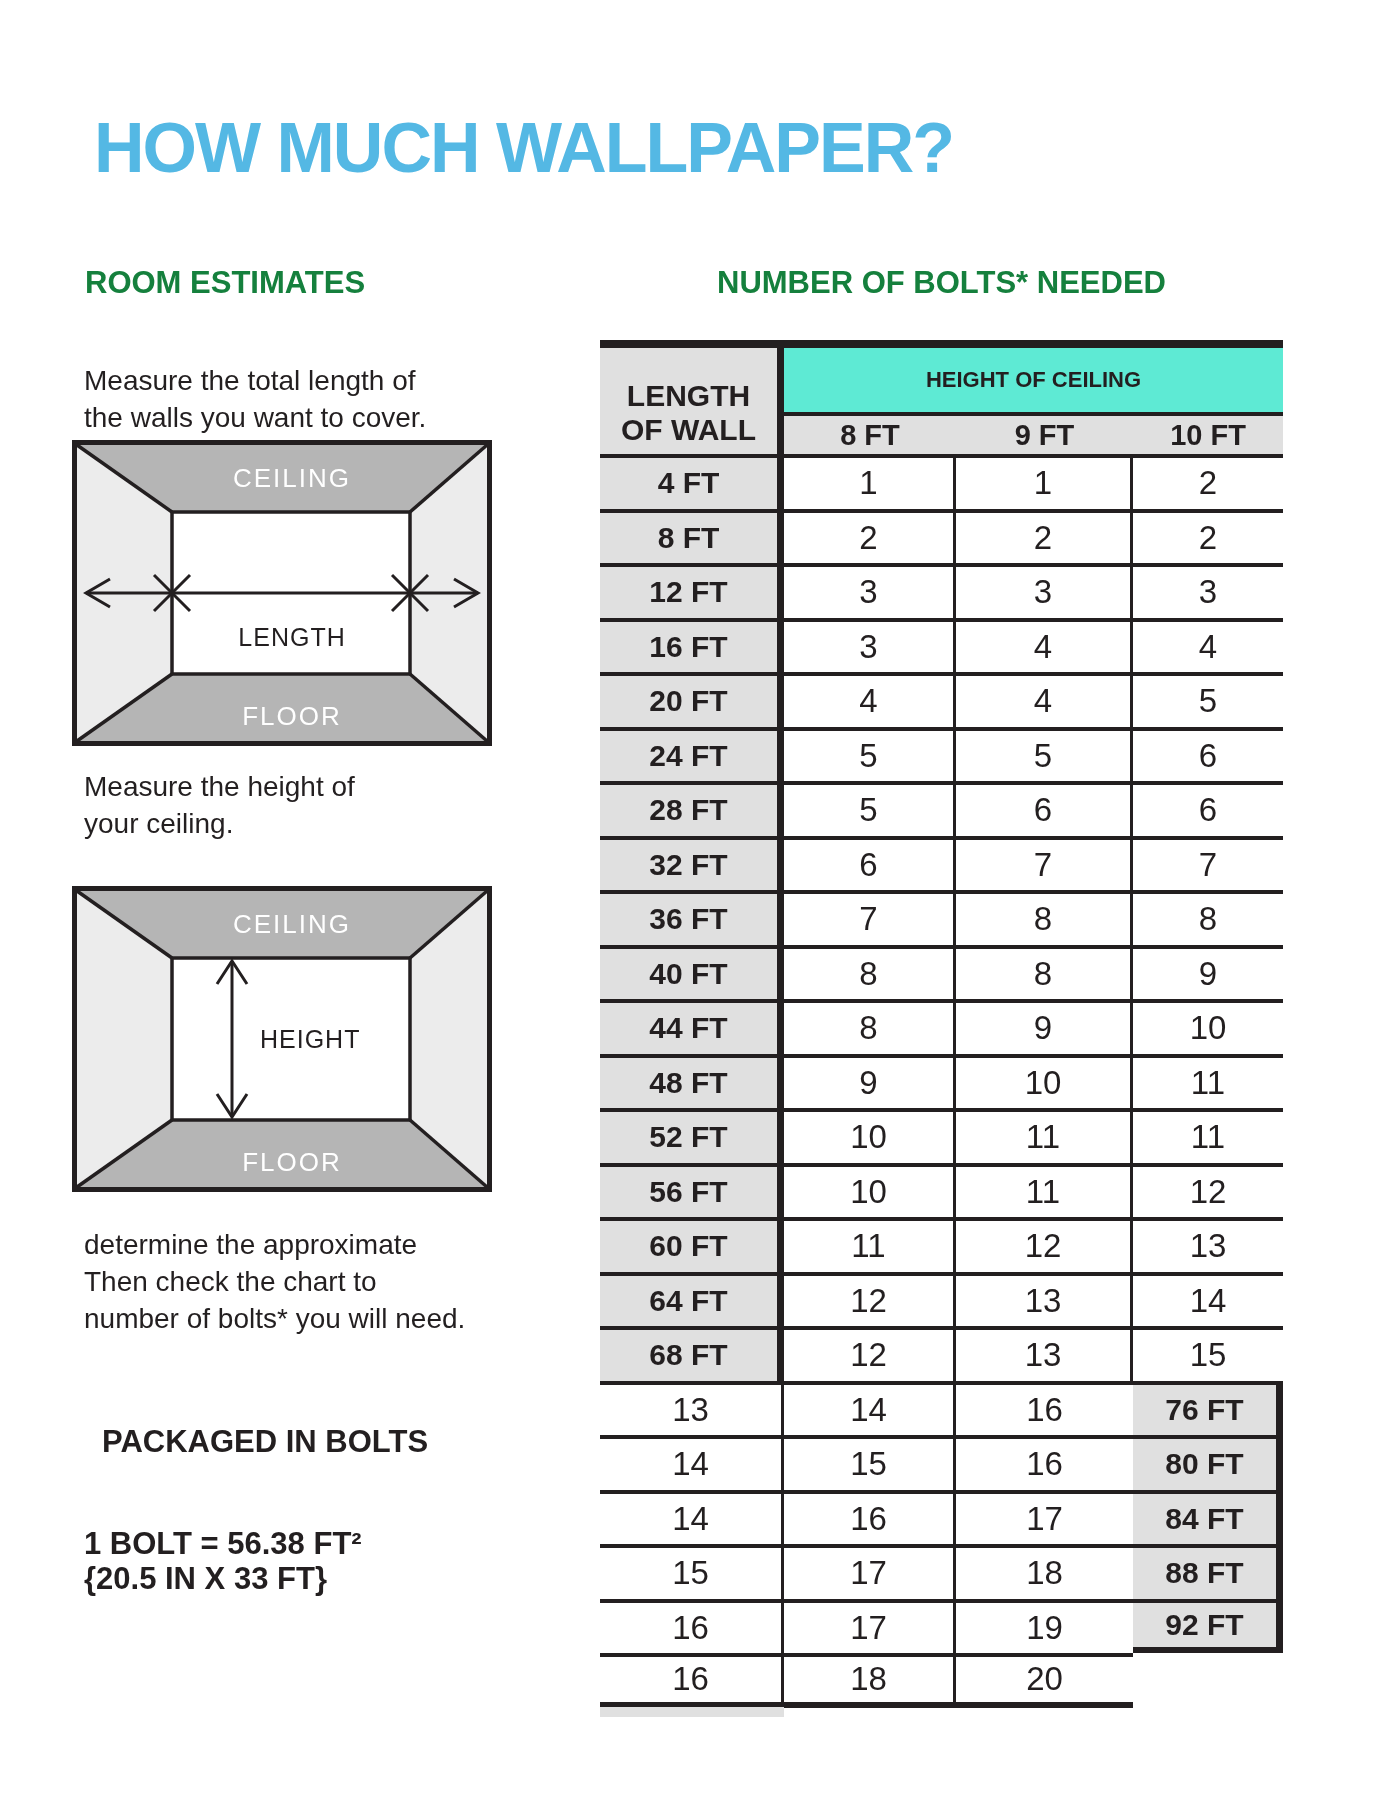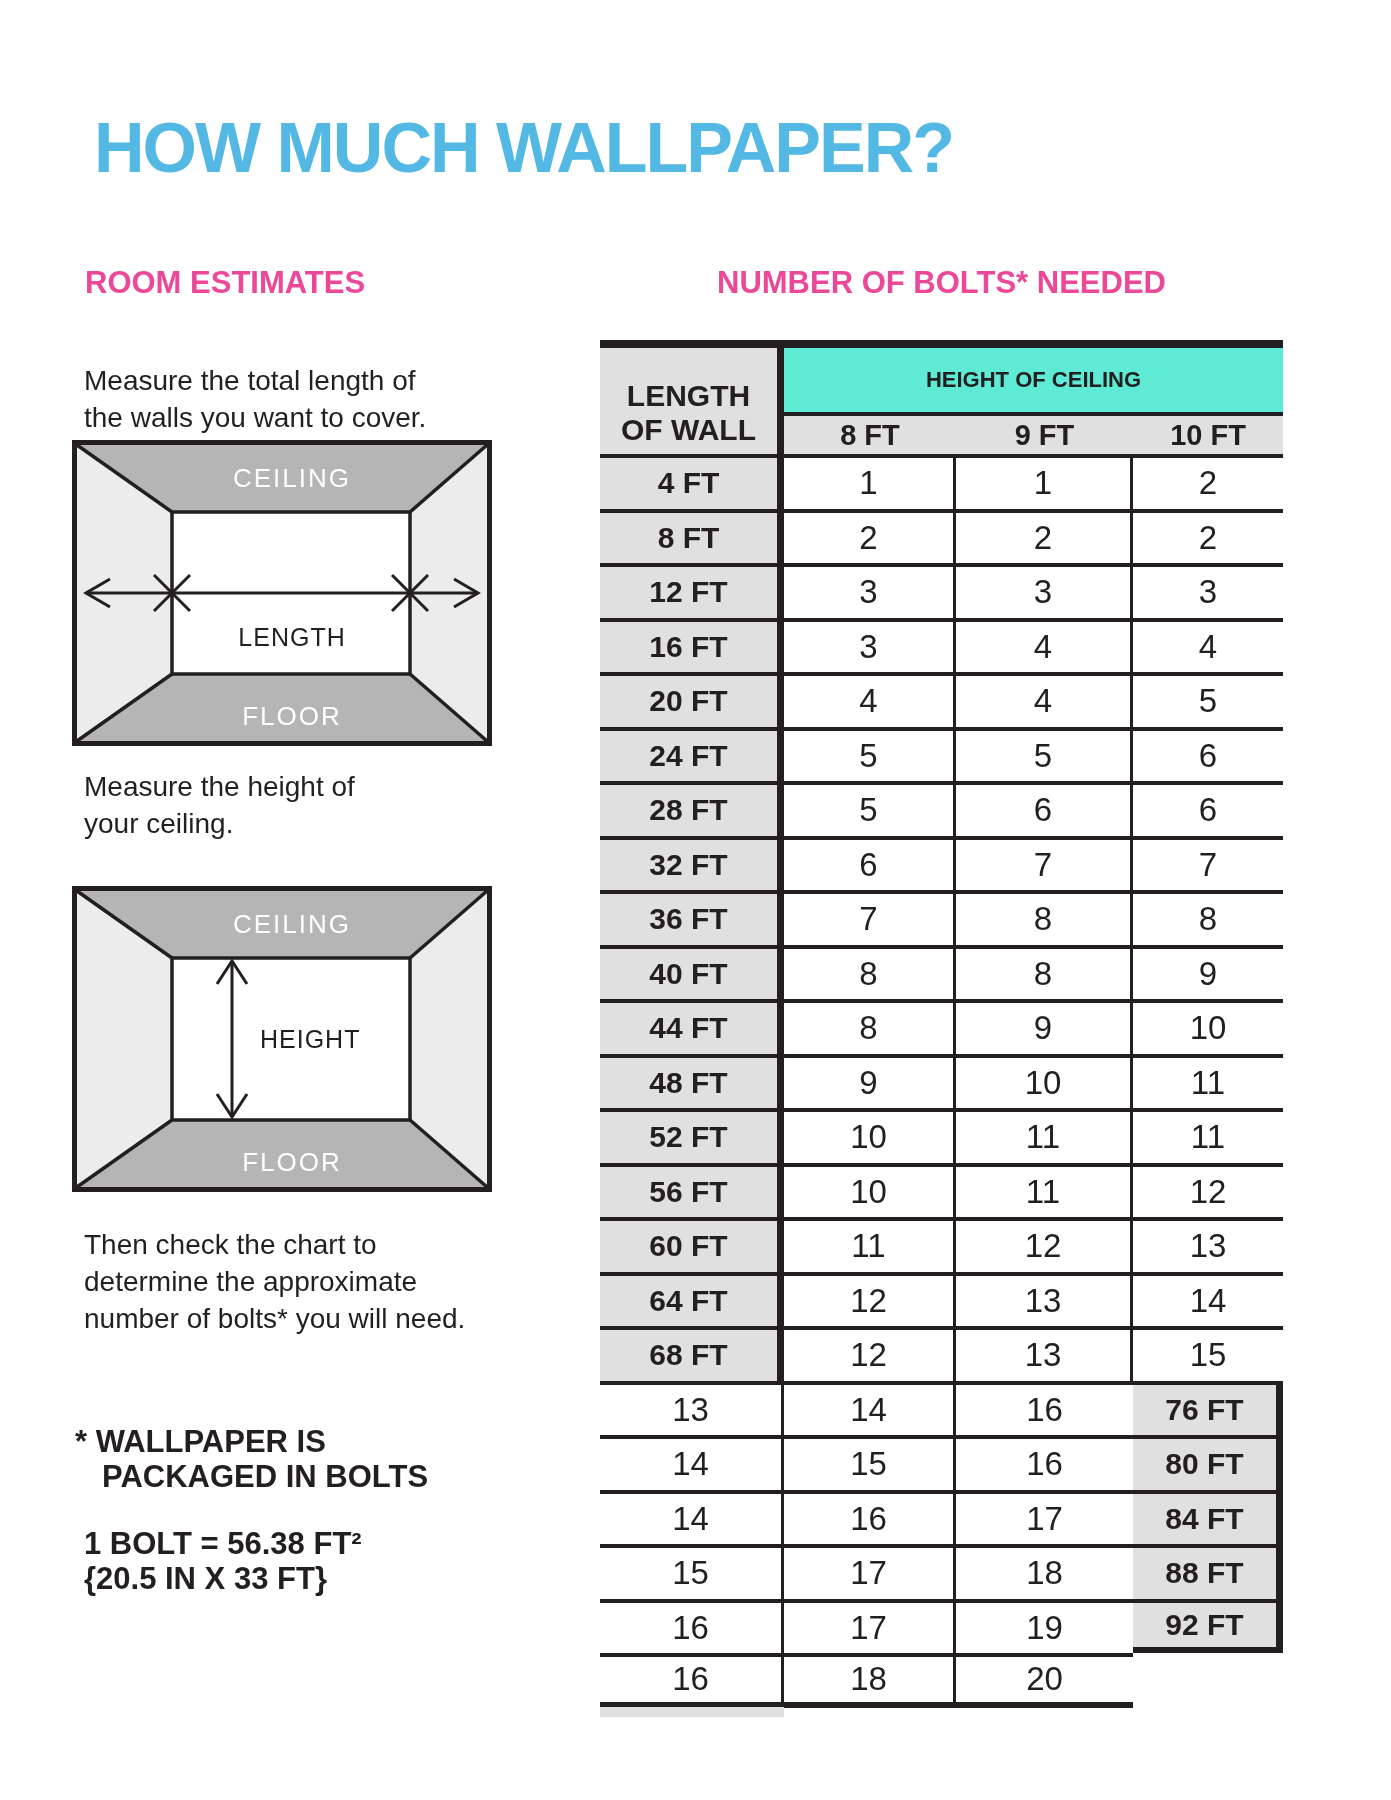--- a/index.html
+++ b/index.html
@@ -3,21 +3,21 @@
 <meta charset="utf-8">
 <style>
   html,body{margin:0;padding:0;background:#ffffff;}
   body{width:1391px;height:1800px;position:relative;overflow:hidden;
        font-family:"Liberation Sans","DejaVu Sans",sans-serif;color:#231f20;}
   .abs{position:absolute;}
 
   
   .page-title{left:94px;top:66px;font-size:70px;font-weight:800;letter-spacing:-2px;
               color:#54b8e4;line-height:1;white-space:nowrap;}
-  .sec-head{font-size:31px;font-weight:bold;color:#ec4899;line-height:34px;white-space:nowrap;}
+  .sec-head{font-size:31px;font-weight:bold;color:#15803d;line-height:34px;white-space:nowrap;}
   .room-head{left:85px;top:266px;}
   .table-head{left:600px;top:266px;width:683px;text-align:center;}
 
   
   .para{font-size:28px;line-height:37px;color:#231f20;}
   .para1{left:84px;top:330px;margin-top:32px;}
   .para2{left:84px;top:768px;}
   .para3{left:84px;top:1226px;}
   .note{font-size:31px;line-height:35px;font-weight:bold;}
   .footnote{left:75px;top:1424px;}
@@ -110,27 +110,26 @@
   <text x="220" y="285" text-anchor="middle" class="room-label">FLOOR</text>
   <g stroke="#231f20" stroke-width="3" fill="none">
     <line x1="160" y1="75" x2="160" y2="231"></line>
     <polyline points="145,98 160,75 175,98"></polyline>
     <polyline points="145,208 160,231 175,208"></polyline>
   </g>
   <text x="188" y="162" class="measure-label">HEIGHT</text>
 </svg>
 
 <div class="abs para para3">
+  <div>determine the approximate</div>
   <div>Then check the chart to</div>
-  <div>determine the approximate</div>
   <div>number of bolts* you will need.</div>
 </div>
 
 <div class="abs note footnote">
-  <div>* WALLPAPER IS</div>
   <div class="indent">PACKAGED IN BOLTS</div>
 </div>
 
 <div class="abs note boltinfo">
   <div>1 BOLT = 56.38 FT²</div>
   <div>{20.5 IN X 33 FT}</div>
 </div>
 
 <div class="abs sec-head table-head">NUMBER OF BOLTS* NEEDED</div>
 

